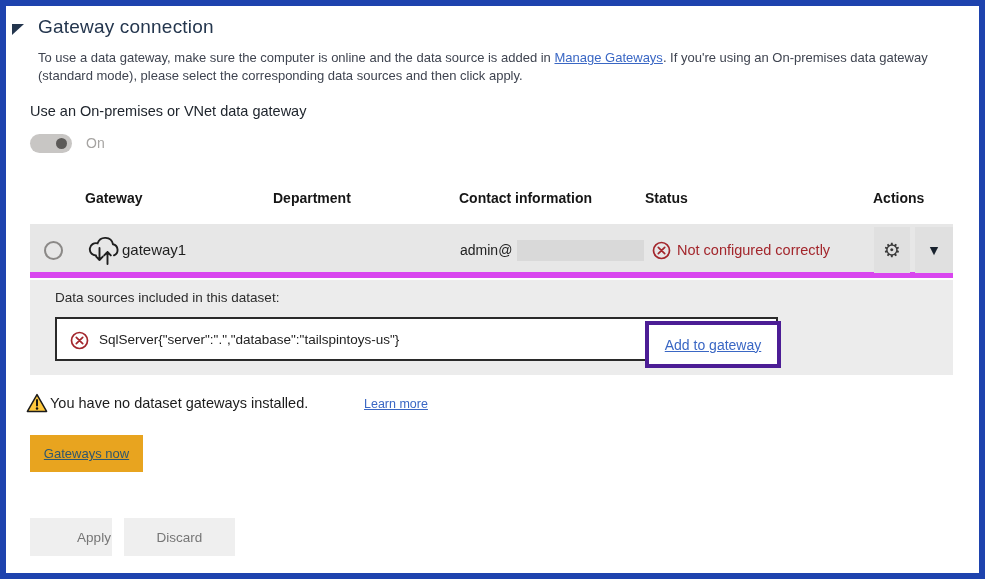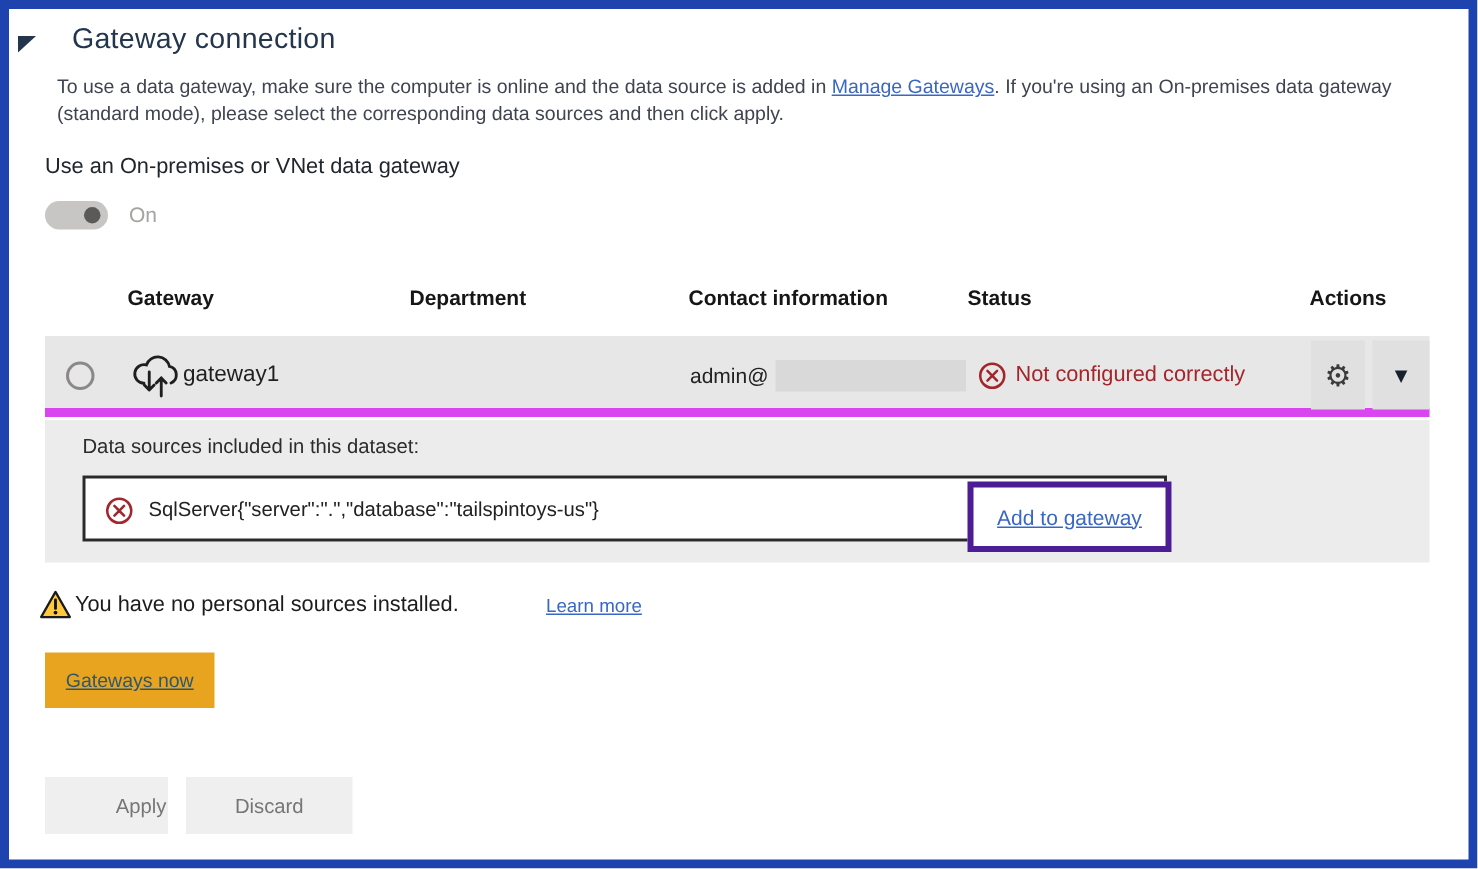--- a/index.html
+++ b/index.html
@@ -7,21 +7,21 @@
   .screen {
     position:relative; width:985px; height:579px; background:#ffffff;
     border:6px solid #1e43ae; overflow:hidden;
   }
   .inner { position:absolute; inset:0; }
 
   
   .sec-header { position:absolute; left:6px; top:10px; display:flex; align-items:flex-start; }
   .tri { width:12px; height:11px; margin-top:8px; background:#24364e;
          clip-path:polygon(0 0,100% 0,0 100%); }
-  .sec-title { margin-left:24px; font-size:19px; color:#24364e; letter-spacing:.2px; }
+  .sec-title { margin-left:14px; font-size:19px; color:#24364e; letter-spacing:.2px; }
 
   .desc { position:absolute; left:32px; top:43px; width:908px; font-size:13px;
           line-height:18px; color:#3f4450; }
   a.lnk { color:#3a67c4; text-decoration:underline; cursor:pointer; }
 
   .toggle-label { position:absolute; left:24px; top:97px; font-size:14.5px; color:#20262e; }
   .toggle { position:absolute; left:24px; top:128px; width:42px; height:19px;
             background:#c8c6c4; border-radius:10px; cursor:pointer; }
   .knob { position:absolute; right:5px; top:4px; width:11px; height:11px;
           border-radius:50%; background:#5c5a58; }
@@ -141,21 +141,21 @@
       <div class="annot">
         <a class="lnk">Add to gateway</a>
       </div>
     </div>
 
     <svg class="warn-ic" width="22" height="20" viewBox="0 0 22 20">
       <path d="M11 1.6 L20.6 18.4 H1.4 Z" fill="#ffc83d" stroke="#1b1b1b" stroke-width="1.5" stroke-linejoin="round"></path>
       <path d="M11 7 V12.6" stroke="#111" stroke-width="1.9" stroke-linecap="round"></path>
       <circle cx="11" cy="15.4" r="1.25" fill="#111"></circle>
     </svg>
-    <div class="warn-tx">You have no personal sources installed.</div>
+    <div class="warn-tx">You have no dataset gateways installed.</div>
     <a class="lnk learn">Learn more</a>
 
     <button class="install">Gateways now</button>
 
     <button class="foot-btn apply">Apply</button>
     <button class="foot-btn discard">Discard</button>
 
   </div>
 </div>
 

